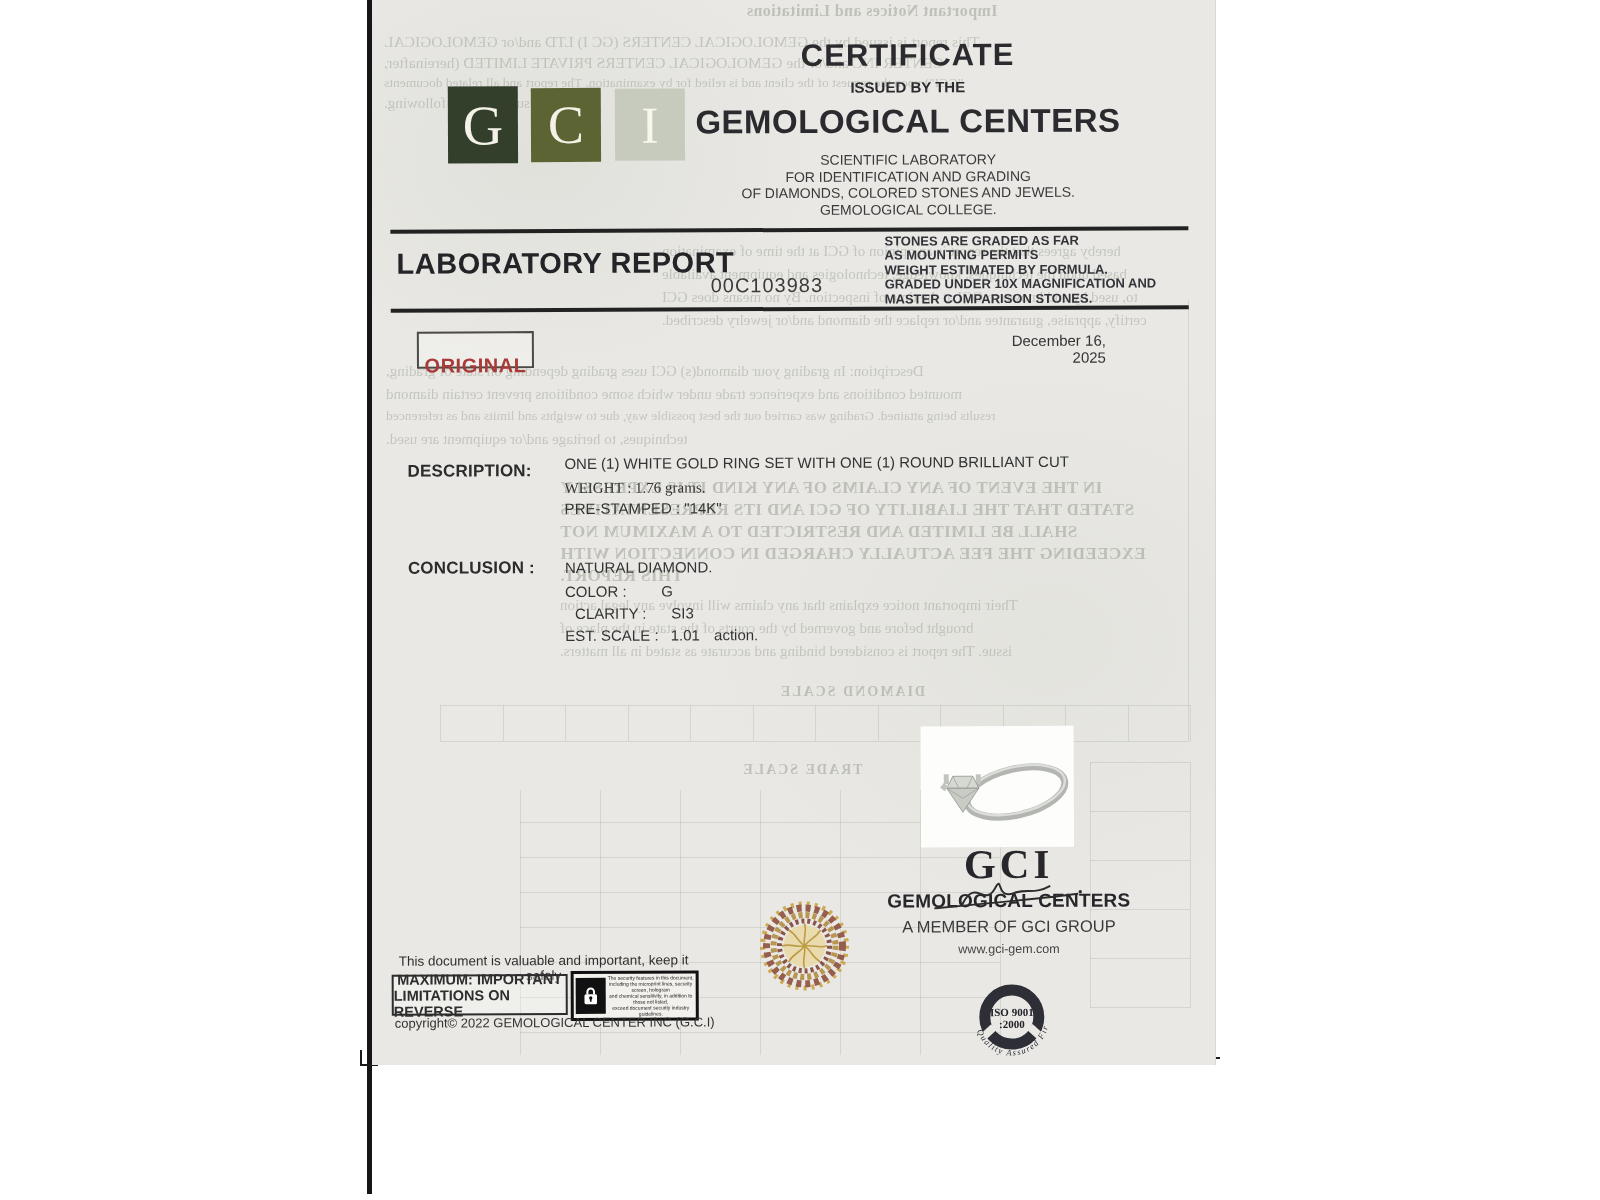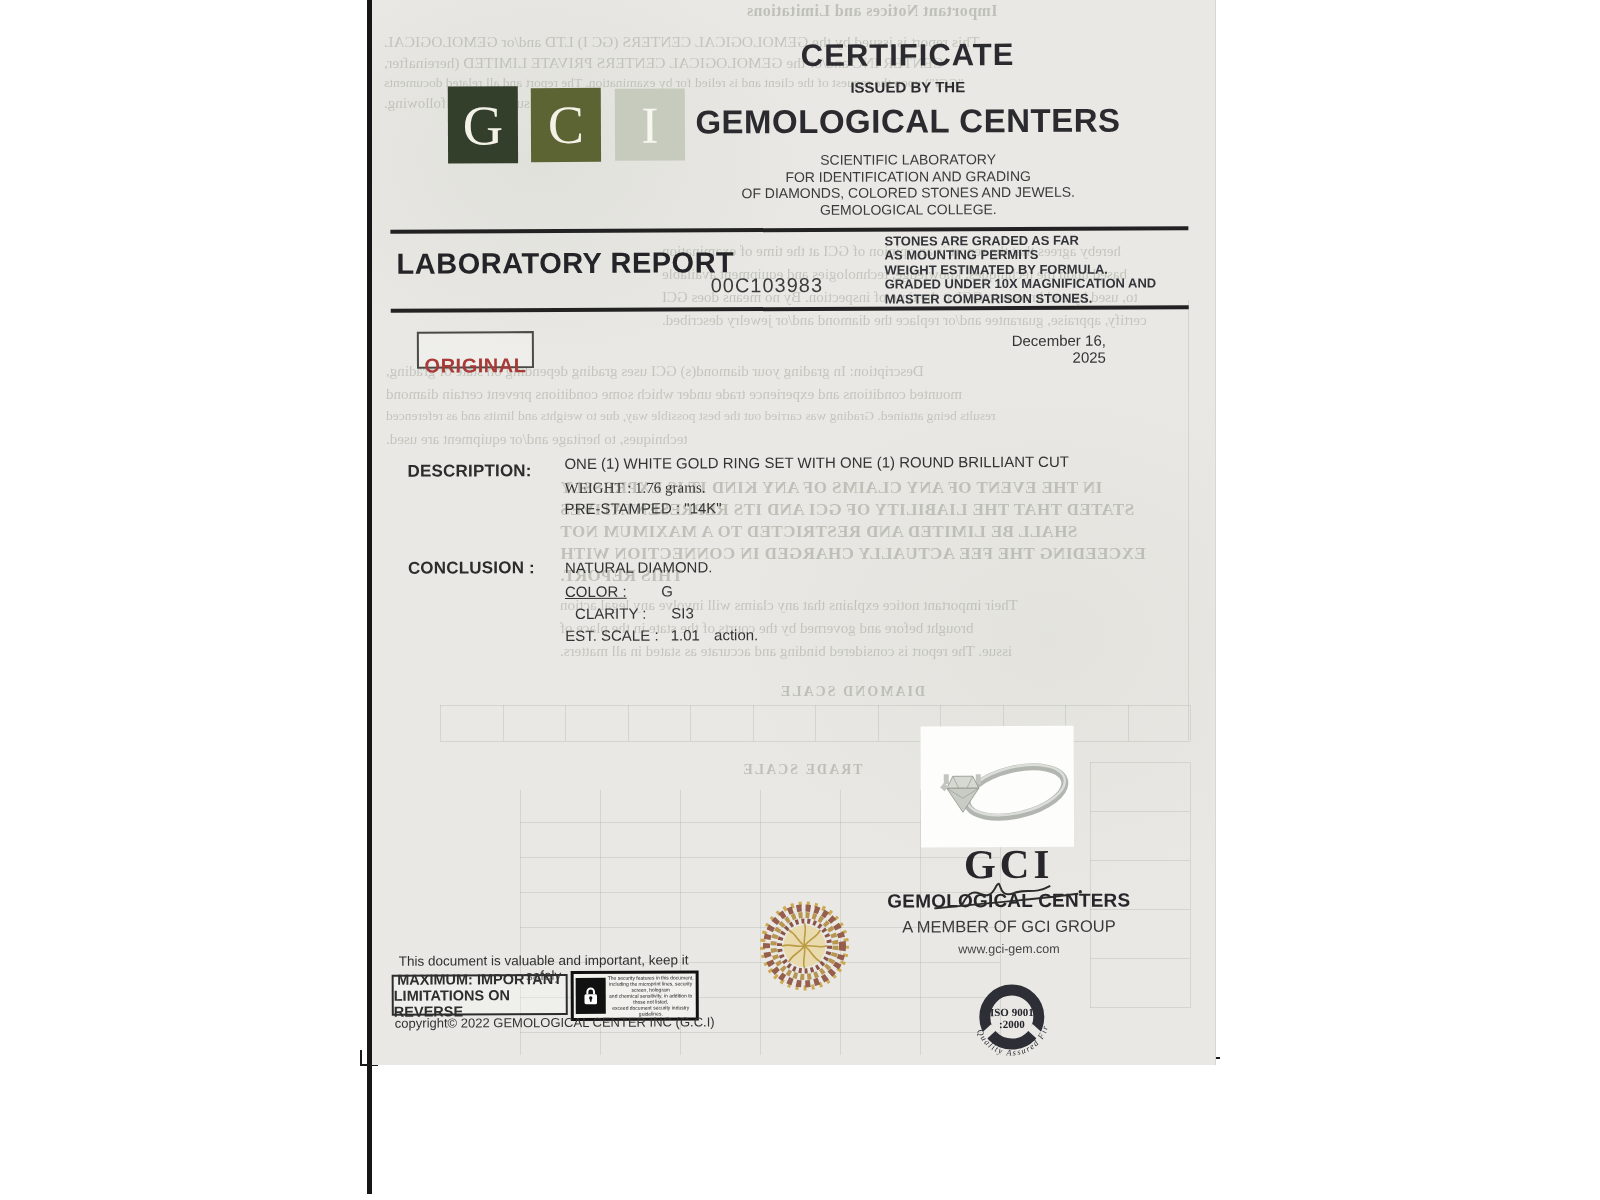--- a/index.html
+++ b/index.html
@@ -186,21 +186,21 @@
       <div class="date">December 16, 2025</div>
 
       <div class="abs fieldlabel" style="left:36px;top:452px;margin-top:8px;">DESCRIPTION:</div>
       <div class="abs fieldtext" style="left:193px;top:454px;">ONE (1) WHITE GOLD RING SET WITH ONE (1) ROUND BRILLIANT CUT</div>
       <div class="abs fieldtext" style="left:193px;top:479px;font-family:Liberation Serif, serif;">WEIGHT : 1.76 grams.</div>
       <div class="abs fieldtext" style="left:193px;top:499px;">PRE-STAMPED : "14K"</div>
 
       <div class="abs fieldlabel" style="left:36px;top:557px;">CONCLUSION :</div>
       <div class="abs fieldtext" style="left:193px;top:558px;">NATURAL DIAMOND.</div>
       <div class="abs fieldtext" style="left:193px;top:582px;">
-        <span style="display:inline-block;width:92px;text-decoration:underline;">COLOR :</span>
+        <span style="display:inline-block;width:92px;">COLOR :</span>
         <span>G</span>
       </div>
       <div class="abs fieldtext" style="left:203px;top:604px;">
         <span style="display:inline-block;width:92px;">CLARITY :</span>
         <span>SI3</span>
       </div>
       <div class="abs fieldtext" style="left:193px;top:626px;">
         <span>EST. SCALE :</span>
         <span style="margin-left:8px;">1.01</span>
         <span style="margin-left:10px;">action.</span>

